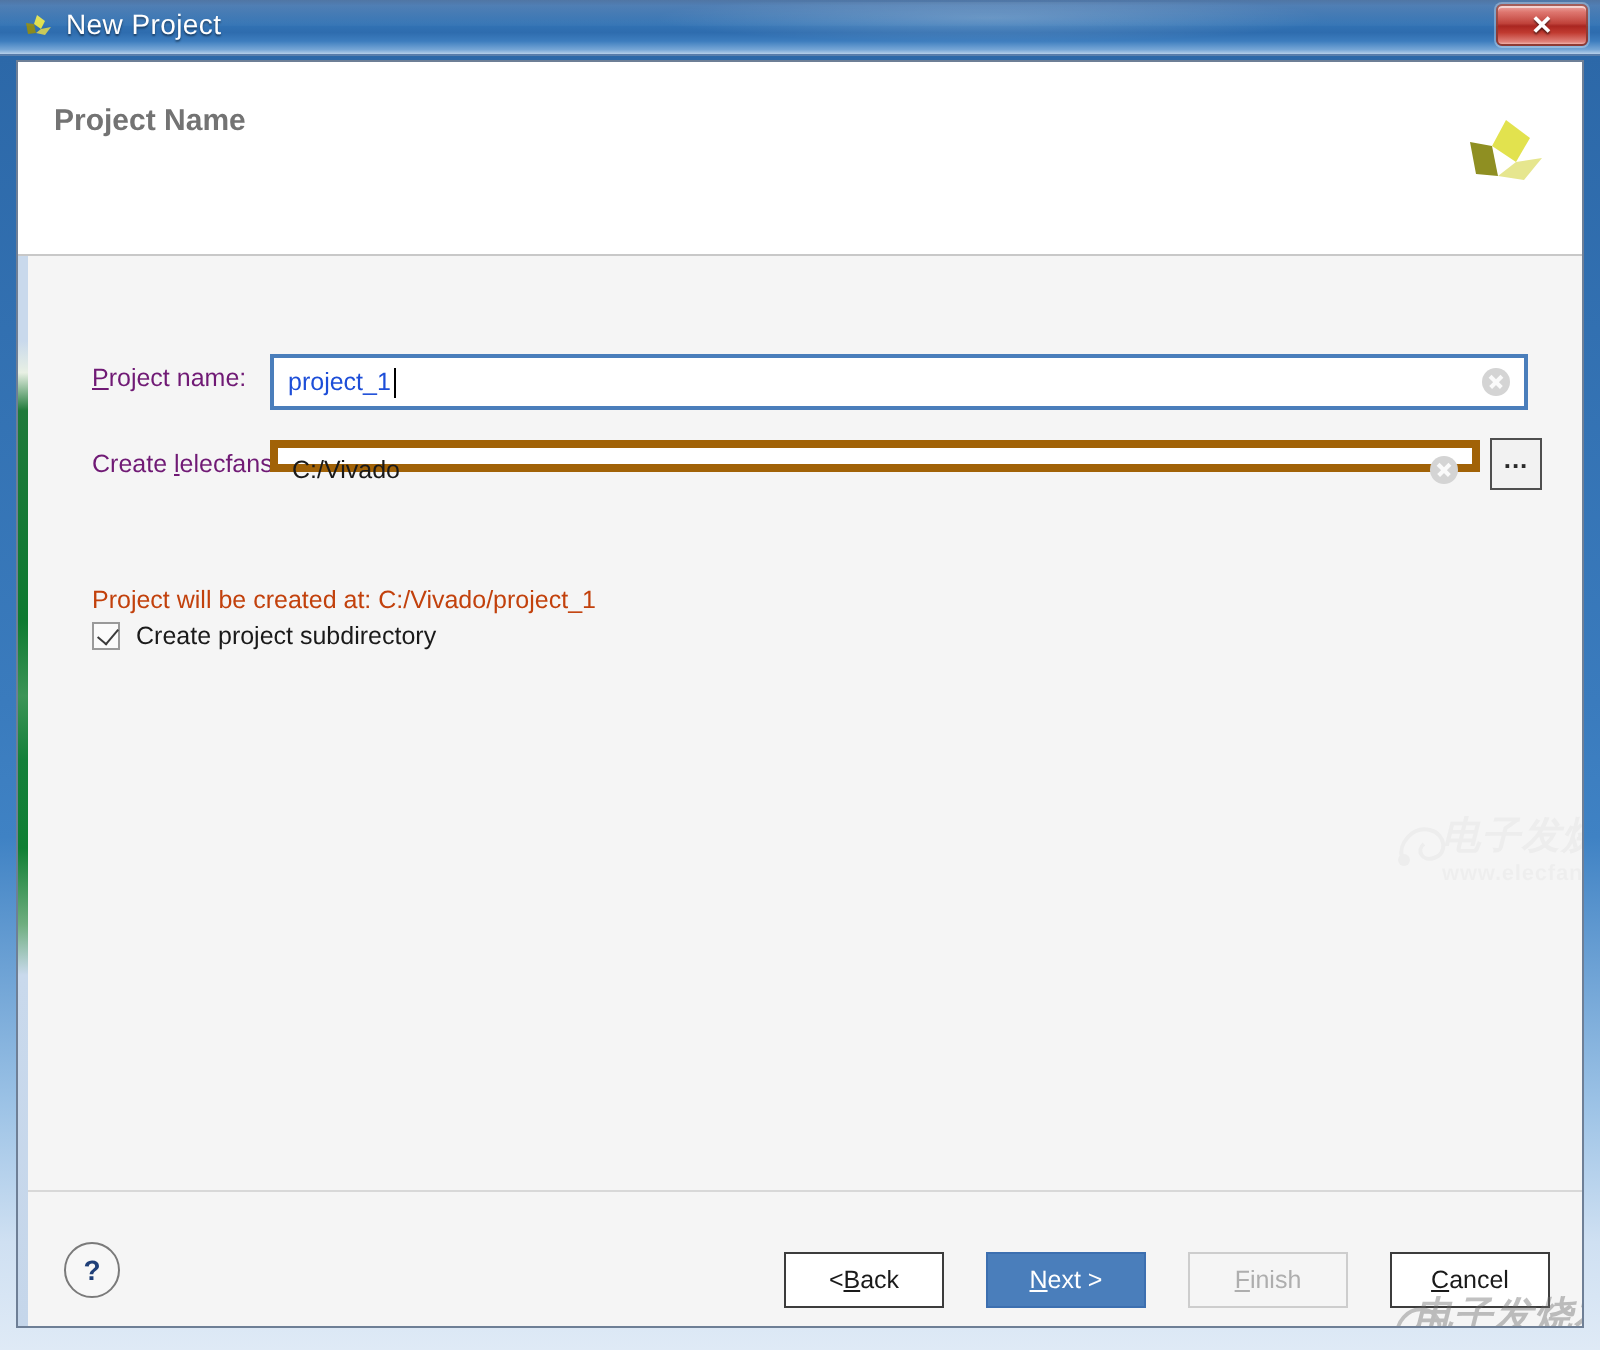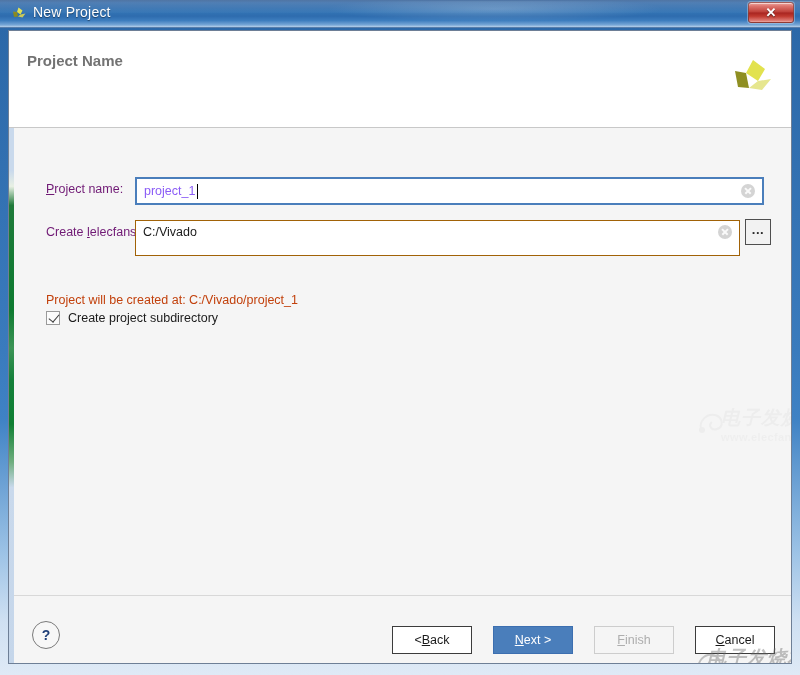--- a/index.html
+++ b/index.html
@@ -151,33 +151,33 @@
   }
   #project-name-field {
     left: 126px; top: 146px;
     width: 629px; height: 28px;
     border: 2px solid #4a7ebb;
   }
   #project-name-value {
     position: absolute;
     left: 7px; top: 5px;
     font-size: 12.5px;
-    color: #8b5cf6;
+    color: #1d4ed8;
     white-space: nowrap;
   }
   #name-caret {
     position: absolute;
     left: 60px; top: 5px;
     width: 1px; height: 15px;
     background: #000;
   }
   #project-location-field {
     left: 126px; top: 189px;
-    width: 605px; height: 36px;
-    border: 1px solid #a16207;
+    width: 605px; height: 16px;
+    border: 4px solid #a16207;
   }
   #project-location-value {
     position: absolute;
     left: 7px; top: 4px;
     font-size: 12.5px;
     color: #1a1a1a;
     white-space: nowrap;
   }
 
   .clear-icon {

